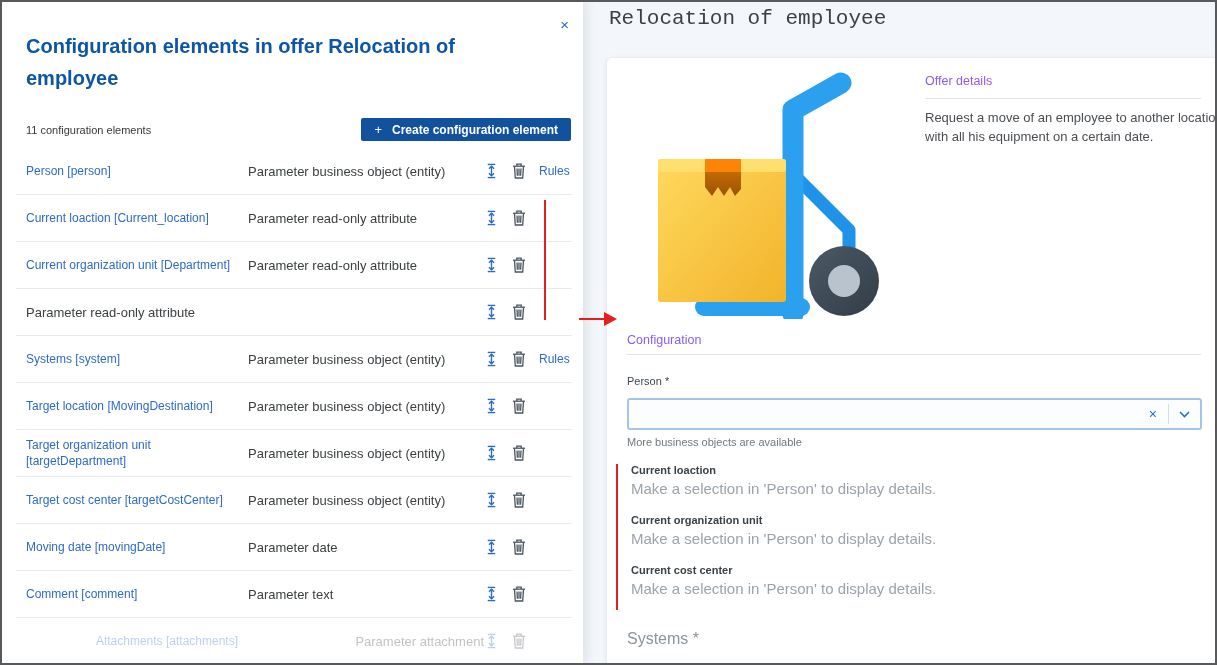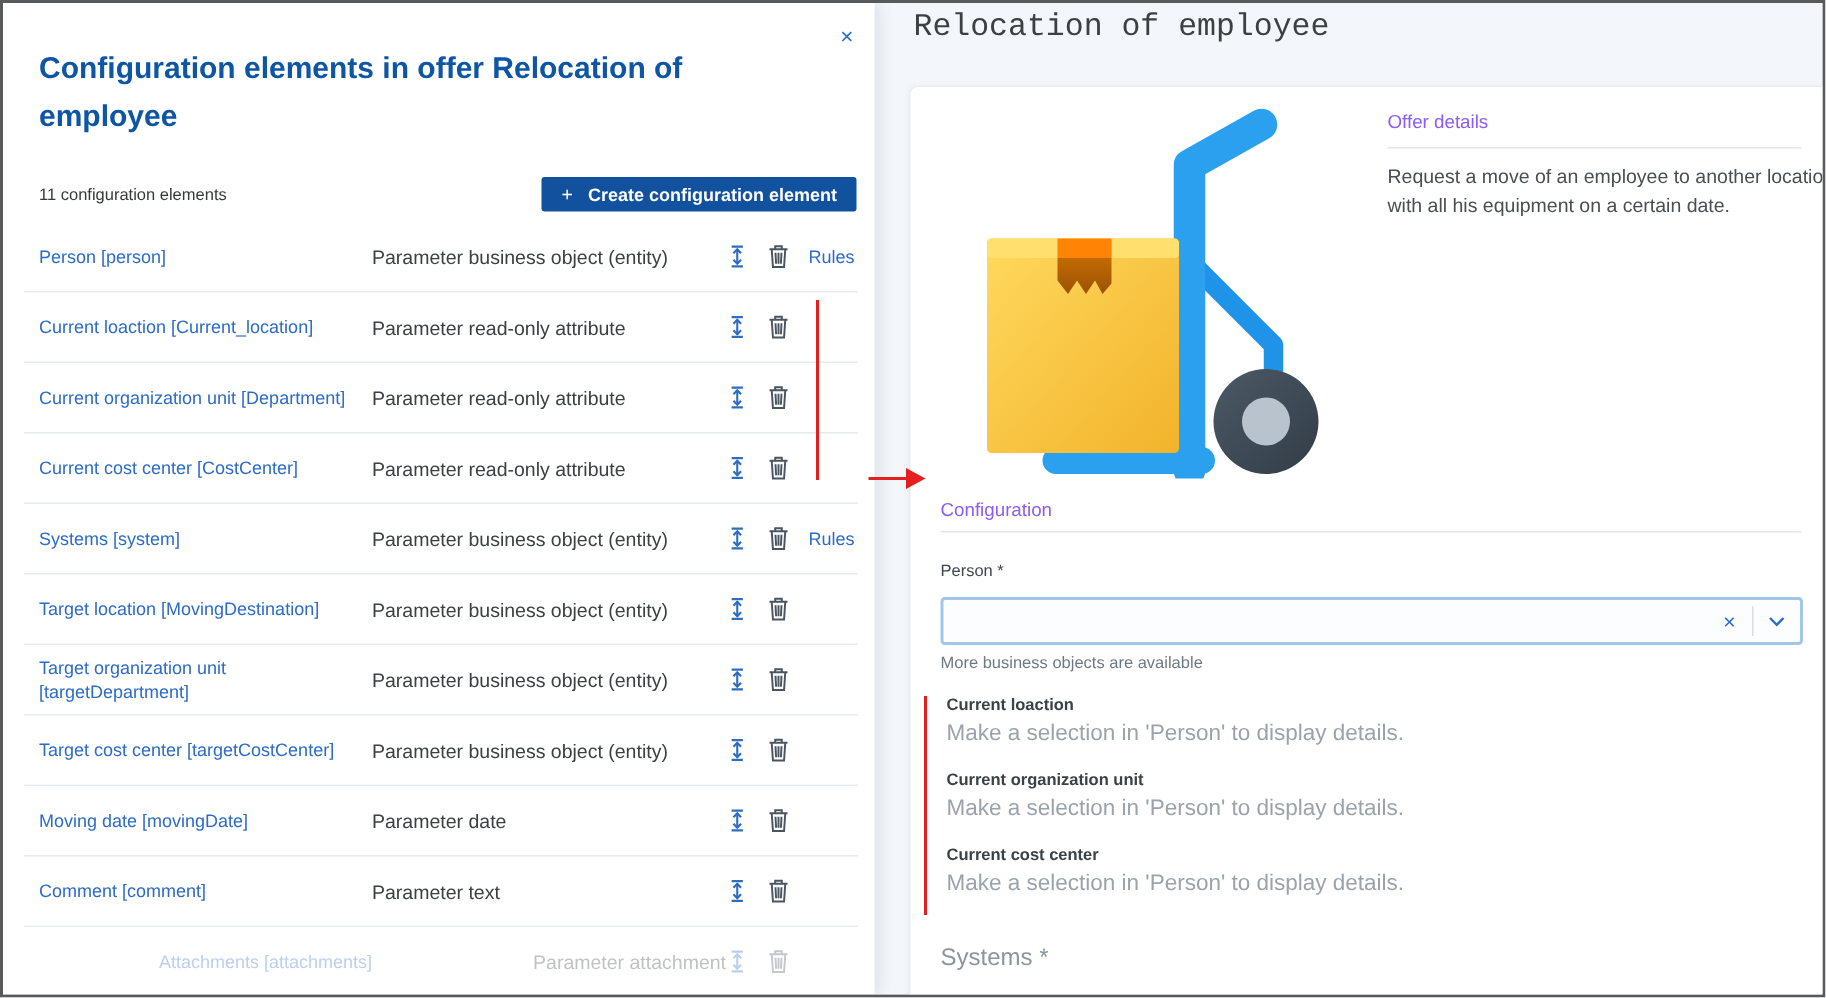--- a/index.html
+++ b/index.html
@@ -39,21 +39,21 @@
   .create-btn .plus { font-size: 13px; font-weight: normal; }
 
   .config-list { margin-top: 7px; padding: 0 11px 0 14px; }
   .config-row {
     display: flex; align-items: center;
     min-height: 47px; padding: 6px 2px 6px 10px;
     border-bottom: 1px solid #e7eaee;
   }
   .config-row.faded { opacity: .32; text-align: right; }
   .row-name {
-    width: 222px; 
+    width: 222px; padding-right: 10px;
     font-size: 12px; color: #2d6bc9; line-height: 16px; cursor: pointer;
   }
   .row-type { flex: 1; font-size: 13px; color: #3c4043; }
   .row-icons { display: flex; align-items: center; gap: 13px; width: 86px; flex: none; }
   .icon-btn { display: inline-flex; cursor: pointer; }
   .rules-link { font-size: 12px; color: #2d6bc9; min-width: 30px; cursor: pointer; }
 
   
   .main {
     position: absolute; left: 581px; top: 0; right: 0; bottom: 0;
@@ -202,21 +202,20 @@
             <path d="M2.5 3.4 L3.3 15 H10.7 L11.5 3.4"></path>
             <line x1="5" y1="5.5" x2="5.4" y2="12.8"></line>
             <line x1="7" y1="5.5" x2="7" y2="12.8"></line>
             <line x1="9" y1="5.5" x2="8.6" y2="12.8"></line>
           </svg>
         </span>
         <span class="rules-link"></span>
       </span>
     </div>
         <div class="config-row">
-      <span class="row-name">Current cost center [CostCenter]</span>
       <span class="row-type">Parameter read-only attribute</span>
       <span class="row-icons">
         <span class="icon-btn">
           <svg width="15" height="16" viewBox="0 0 16 17" fill="none" stroke="#2e6cc0" stroke-width="1.5">
             <line x1="4" y1="1.5" x2="12" y2="1.5"></line>
             <line x1="4" y1="15.5" x2="12" y2="15.5"></line>
             <line x1="8" y1="3.2" x2="8" y2="13.8"></line>
             <path d="M5.3 6.2 L8 3.4 L10.7 6.2" fill="none"></path>
             <path d="M5.3 10.8 L8 13.6 L10.7 10.8" fill="none"></path>
           </svg>

